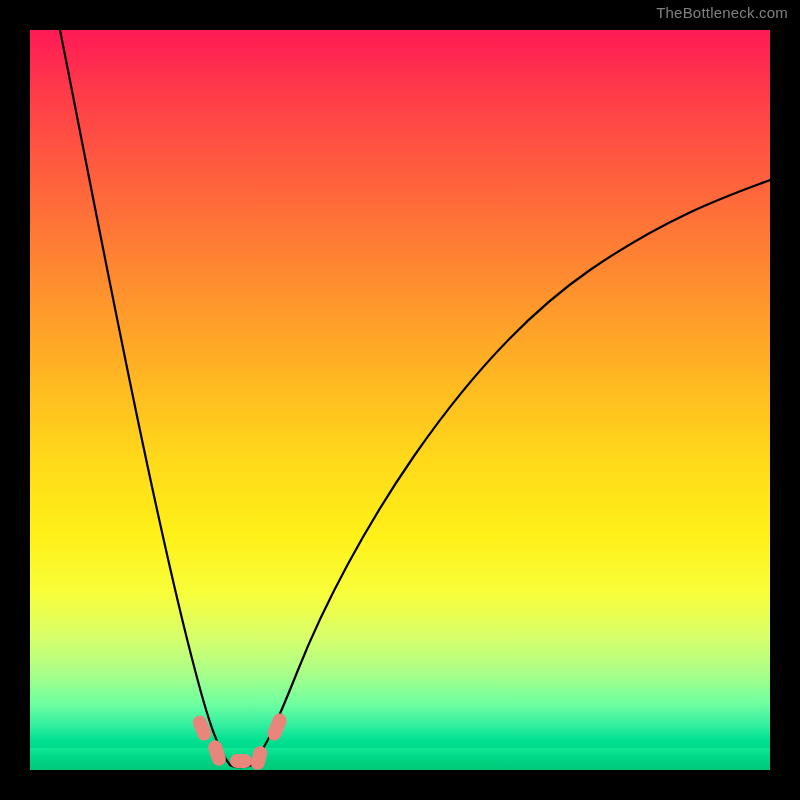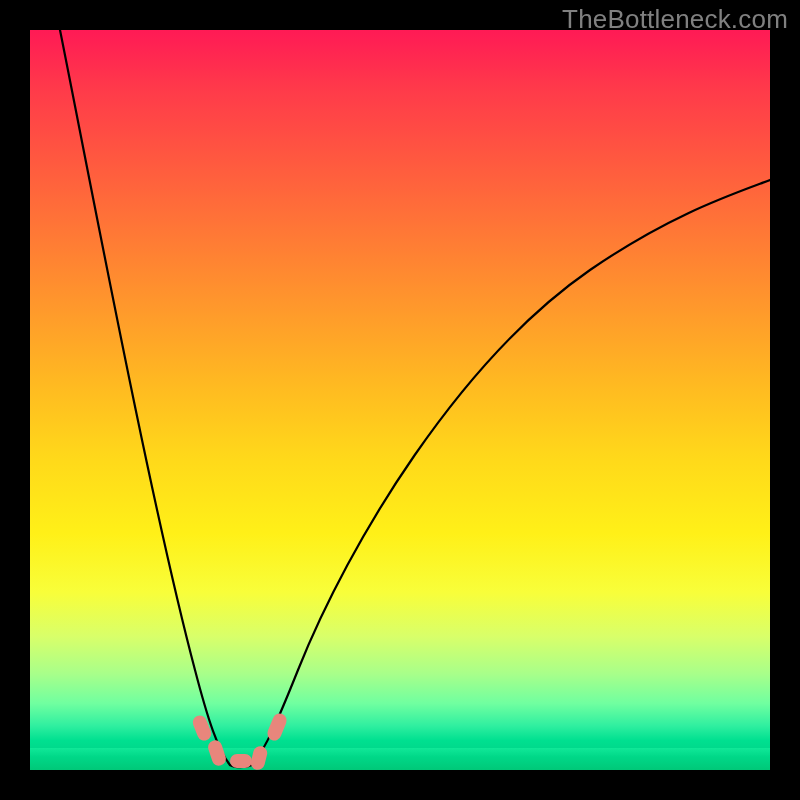--- a/index.html
+++ b/index.html
@@ -54,21 +54,21 @@
       #10e898 0%,
       #00d888 40%,
       #00c878 100%
     );
   }
   .watermark {
     position: absolute;
     top: 4px;
     right: 12px;
     color: #808080;
-    font-size: 26px;
+    font-size: 15px;
     letter-spacing: 0.2px;
     user-select: none;
     text-align: center;
   }
   svg.curve {
     position: absolute;
     top: 30px;
     left: 30px;
     width: 740px;
     height: 740px;

